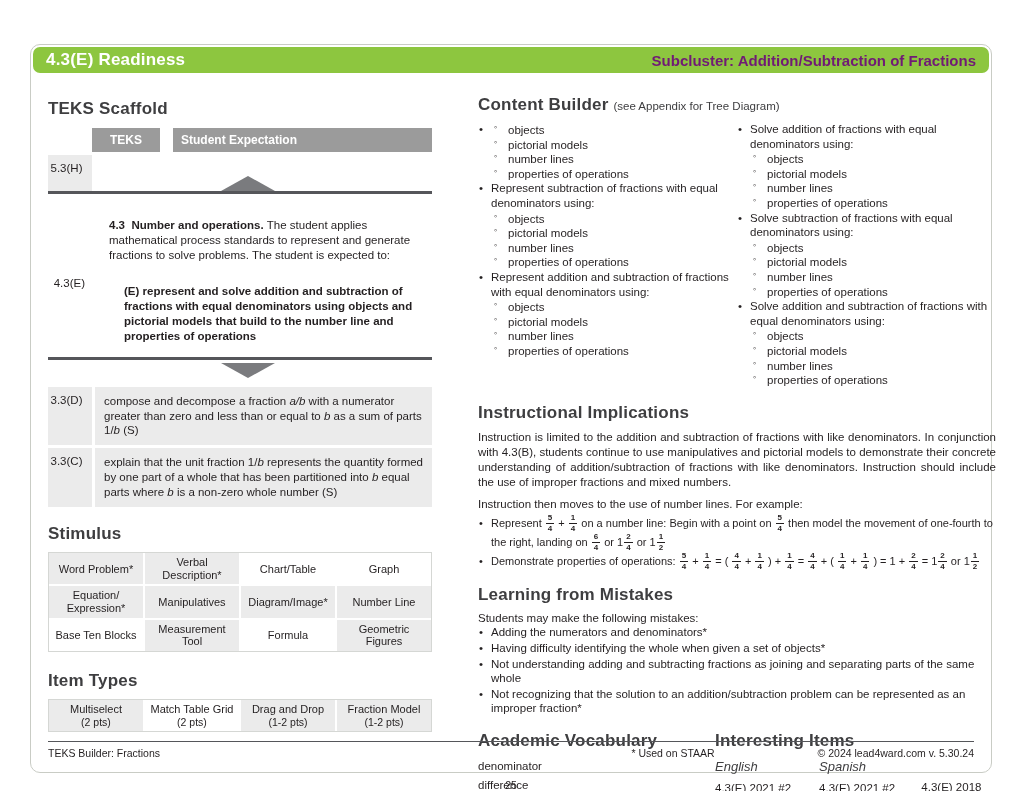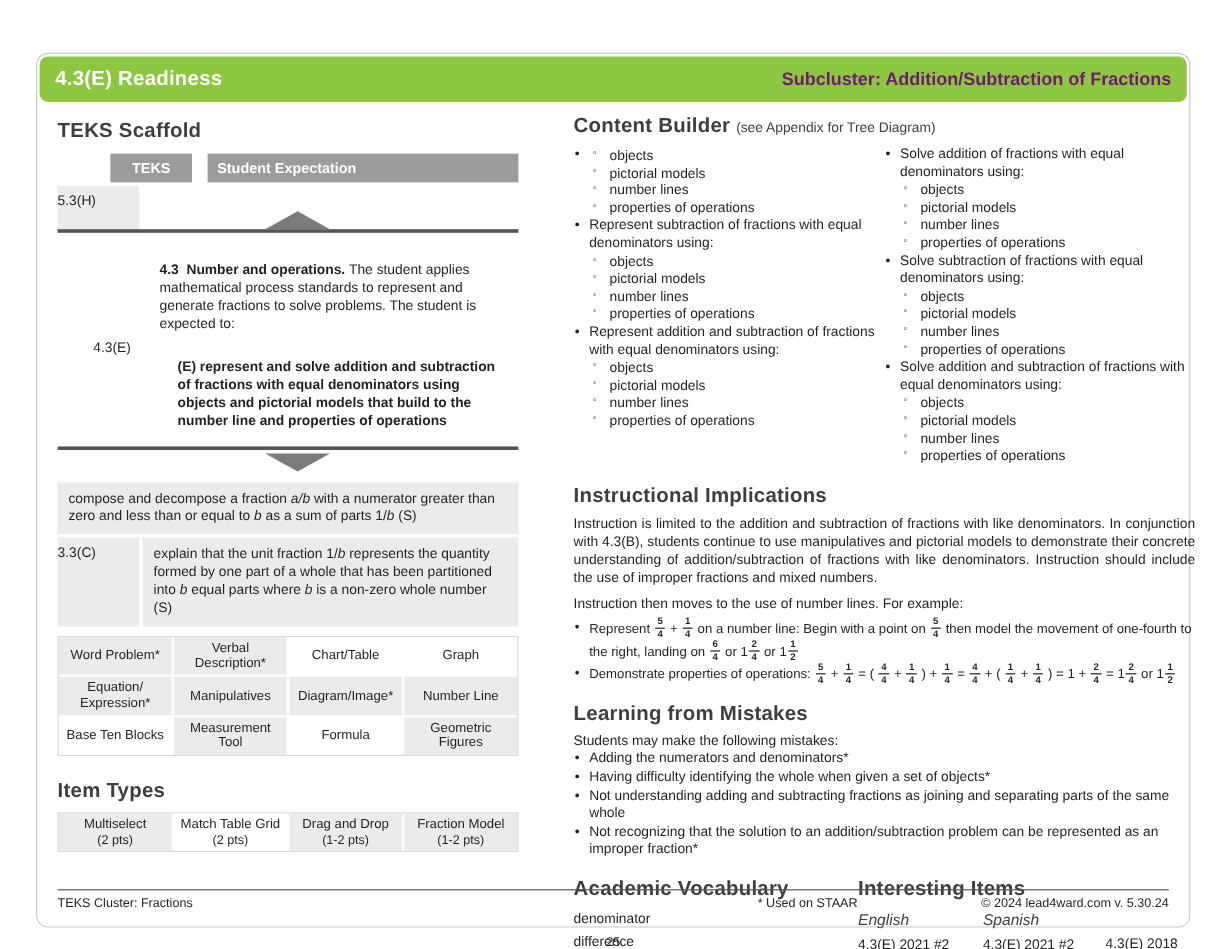--- a/index.html
+++ b/index.html
@@ -1,32 +1,32 @@
 <!DOCTYPE html>
 <html><head>
 <meta charset="utf-8">
 <style>
   * { margin:0; padding:0; box-sizing:border-box; }
   html,body { width:1024px; height:791px; background:#fff; font-family:"Liberation Sans", sans-serif; color:#231f20; }
   .frame { position:absolute; left:30px; top:44px; width:962px; height:729px;
            border:1.5px solid #c9ccc5; border-radius:10px; background:#fff; }
-  .greenbar { position:absolute; left:2px; top:2px; right:2px; height:38px; background:#8dc63f;
+  .greenbar { position:absolute; left:2px; top:2px; right:2px; height:26px; background:#8dc63f;
               border-radius:7px; display:flex; align-items:center; justify-content:space-between; padding:0 13px; }
   .greenbar .t1 { color:#fff; font-size:17px; font-weight:bold; letter-spacing:.2px; }
   .greenbar .t2 { color:#701a75; font-size:15px; font-weight:700; }
   h2 { font-size:17px; font-weight:bold; color:#3e3e40; letter-spacing:.2px; }
   .note { font-size:11.5px; font-weight:normal; color:#3e3e40; letter-spacing:0; }
   .left-col  { position:absolute; left:17px;  top:54px; width:384px; font-size:11.5px; }
   .right-col { position:absolute; left:447px; top:50px; width:518px; font-size:11.5px; }
   
   .sc-head { display:flex; gap:13px; margin-top:9px; margin-bottom:3px;margin-left:44px; }
   .sc-head .c1 { width:68px; background:#9b9b9b; color:#fff; font-weight:bold; font-size:12px; text-align:center; padding:5px 0; }
   .sc-head .c2 { flex:1; background:#9b9b9b; color:#fff; font-weight:bold; font-size:12px; padding:5px 8px; }
   .s-row { display:flex; gap:3px; position:relative; margin-bottom:3px; }
-  .s-row .teks { width:68px; text-align:left; padding:7px 7px 0 0; font-size:11.5px; }
+  .s-row .teks { width:44px; text-align:center; padding:7px 7px 0 0; font-size:11.5px; }
   .s-row .se   { flex:1; padding:7px 9px; line-height:1.3; }
   .s-row.shaded .teks, .s-row.shaded .se { background:#ebebeb; }
   .s-row.arrow-up { margin-bottom:12px; }
   .s-row.arrow-up .teks, .s-row.arrow-up .se { padding-bottom:20px; }
   .s-row .dark-line { position:absolute; left:0; right:0; bottom:0; height:3px; background:#55565a; }
   .tri-up { position:absolute; bottom:3px; left:52%; width:0; height:0; transform:translateX(-50%);
             border-left:27px solid transparent; border-right:27px solid transparent; border-bottom:15px solid #7a7b7e; }
   .s-row.current { margin-top:10px; margin-bottom:27px; }
   .s-row.current .teks { display:flex; align-items:center; justify-content:flex-end; padding:0 7px 0 0; }
   .s-row.current .se { padding:12px 9px 16px 14px; }
@@ -103,28 +103,30 @@
         </div>
         <div class="s-row current">
           <div class="teks">4.3(E)</div>
           <div class="se"><span style="font-weight: bold;">4.3&nbsp;&nbsp;Number and operations. </span><span>The student applies mathematical process standards to represent and generate fractions to solve problems. The student is expected to:</span><div class="detail">(E) represent and solve addition and subtraction of fractions with equal denominators using objects and pictorial models that build to the number line and properties of operations</div></div>
           <div class="dark-line"></div>
           <div style="position: absolute; left: 0px; right: 0px; top: 100%; height: 18px;">
             <div class="tri-down"></div>
           </div>
         </div>
         <div class="s-row shaded">
+          <div class="teks">3.3(D)</div>
           <div class="se"><span>compose and decompose a fraction </span><span style="font-style: italic;">a/b</span><span> with a numerator greater than zero and less than or equal to </span><span style="font-style: italic;">b</span><span> as a sum of parts 1/</span><span style="font-style: italic;">b</span><span> (S)</span></div>
         </div>
         <div class="s-row shaded">
           <div class="teks">3.3(C)</div>
           <div class="se"><span>explain that the unit fraction 1/</span><span style="font-style: italic;">b</span><span> represents the quantity formed by one part of a whole that has been partitioned into </span><span style="font-style: italic;">b</span><span> equal parts where </span><span style="font-style: italic;">b</span><span> is a non-zero whole number (S)</span></div>
         </div>
       </div>
 
+    <h2 class="h-stim">Stimulus</h2>
     <div class="grid" id="stimulus-grid">
         <div class="cell shaded">
           <div>Word Problem*</div>
         </div>
         <div class="cell shaded">
           <div>Verbal Description*</div>
         </div>
         <div class="cell">
           <div>Chart/Table</div>
         </div>
@@ -312,18 +314,18 @@
             <div id="spa-items-2">
                 <div>4.3(E) 2018 #18</div>
               </div>
           </div>
         </div>
       </div>
     </div>
   </div>
 
   <div class="footer">
-    <span class="fl">TEKS Cluster: Fractions</span>
+    <span class="fl">TEKS Builder: Fractions</span>
     <span class="fp">25</span>
     <span class="fn">* Used on STAAR</span>
     <span class="fr">© 2024  lead4ward.com   v. 5.30.24</span>
   </div>
 </div>
 
 </body></html>

